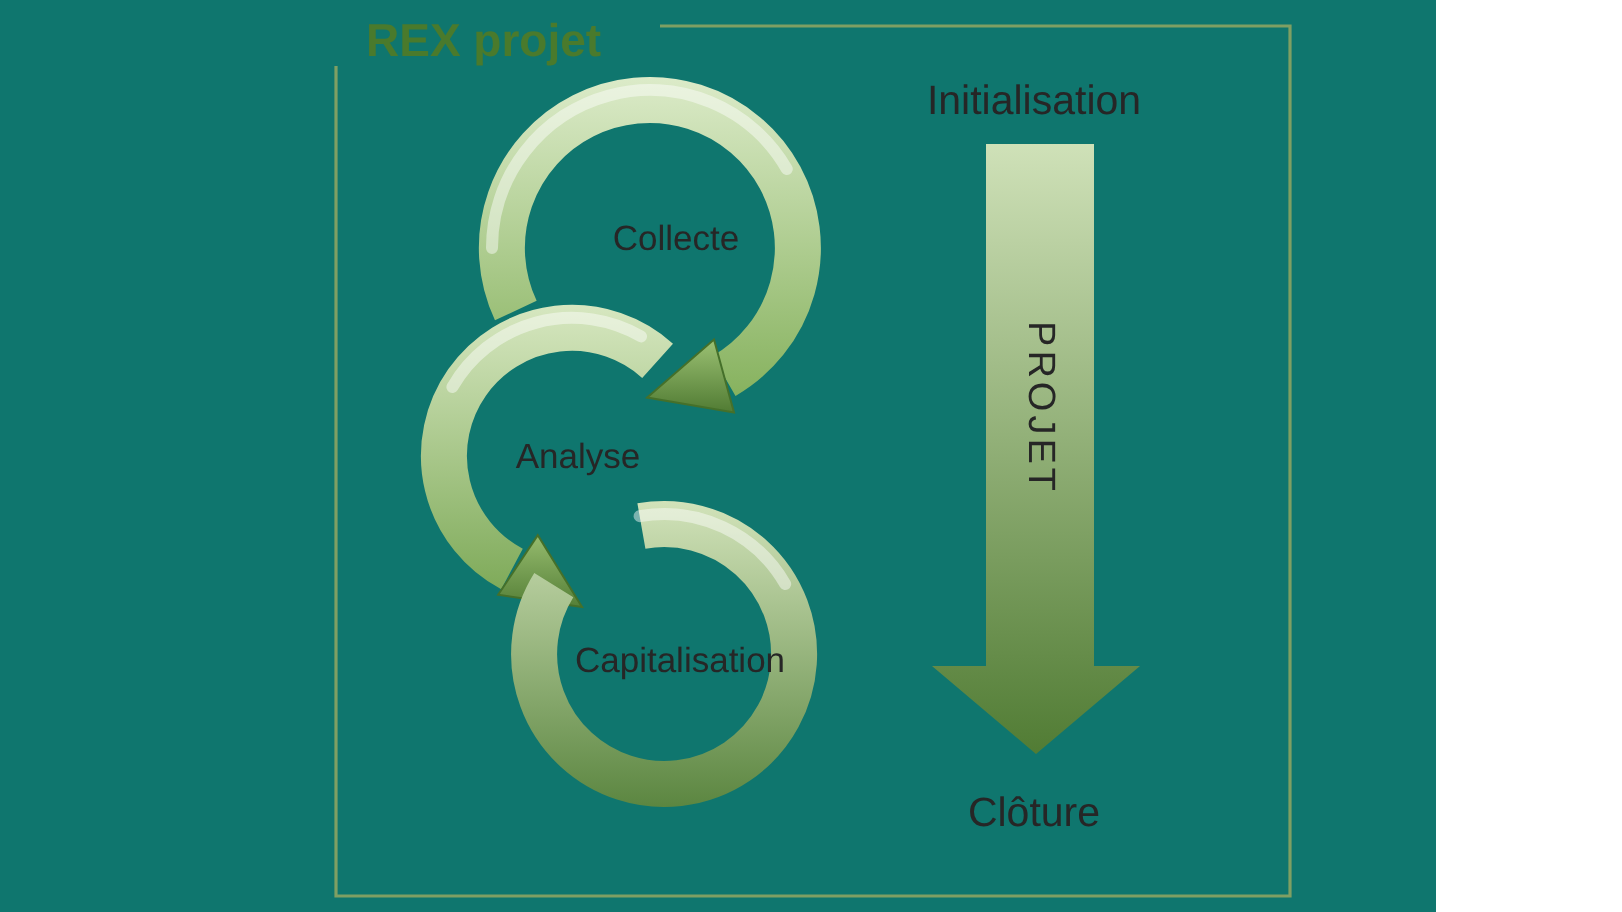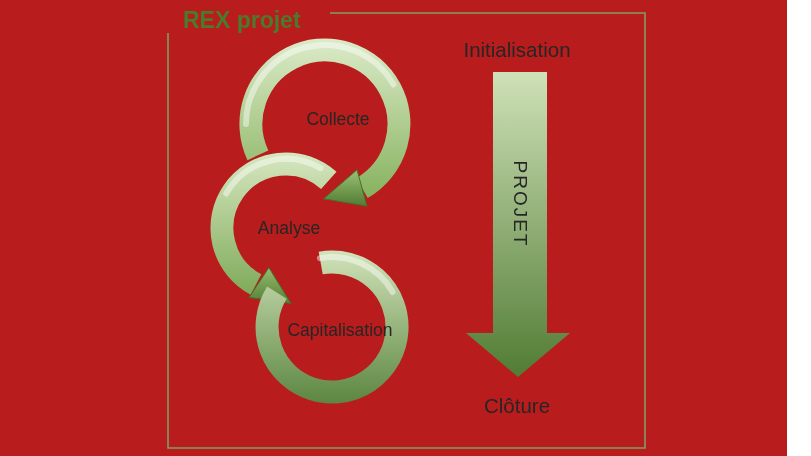--- a/index.html
+++ b/index.html
@@ -1,20 +1,20 @@
 <!DOCTYPE html>
 <html><head>
 <meta charset="utf-8">
 <style>
   html, body { margin: 0; padding: 0; background: #ffffff; }
   .stage {
     position: relative;
-    width: 787px;
+    width: 718px;
     height: 456px;
-    background: #b91c1c;
+    background: #0f766e;
     font-family: "Liberation Sans", sans-serif;
     overflow: hidden;
   }
   svg text { user-select: none; }
   .title-text { font-weight: bold; font-size: 23px; }
   .node-label { font-size: 17.5px; }
   .end-label  { font-size: 20.5px; }
   .arrow-label { font-size: 19px; letter-spacing: 2px; }
 </style>
 </head>

